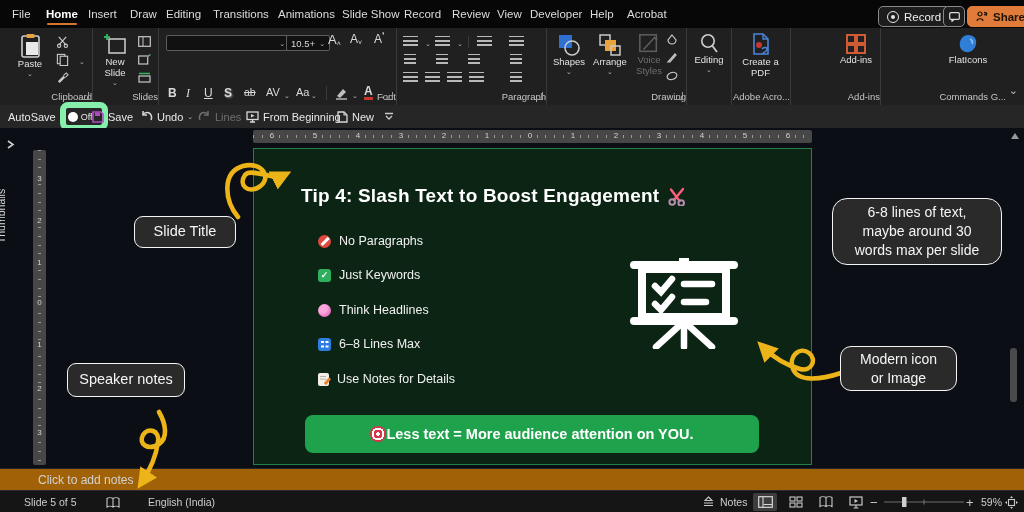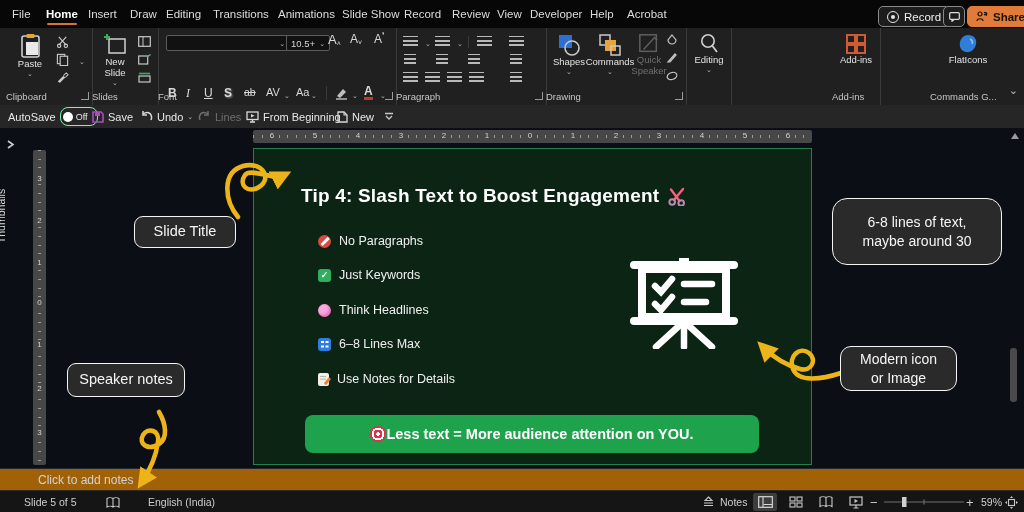--- a/index.html
+++ b/index.html
@@ -10,34 +10,34 @@
   
   #menubar{position:absolute;left:0;top:0;width:1024px;height:28px;background:#070707;}
   .mtab{position:absolute;top:8px;font-size:11.5px;color:#dcdcdc;cursor:default;}
   .mtab.active{color:#fff;font-weight:bold;}
   .mtab.active::after{content:"";position:absolute;left:1px;right:1px;bottom:-5px;height:2px;background:#d8742e;border-radius:2px;}
   .pillbtn{position:absolute;top:6px;height:19px;border:1px solid #8a8a8a;border-radius:5px;
            background:#1d1d1d;display:flex;align-items:center;gap:5px;padding:0 8px;font-size:11.5px;color:#f0f0f0;}
   
   #ribbon{position:absolute;left:0;top:28px;width:1024px;height:77px;background:#202020;border-bottom:1px solid #000;}
   .rgroup{position:absolute;top:0;height:77px;border-right:1px solid #3a3a3a;}
-  .glabel{position:absolute;bottom:3px;left:0;right:0;text-align:left;font-size:9.5px;color:#c6c6c6;white-space:nowrap;overflow:hidden;}
+  .glabel{position:absolute;bottom:3px;left:0;right:0;text-align:right;font-size:9.5px;color:#c6c6c6;white-space:nowrap;overflow:hidden;}
   .bigbtn{position:absolute;display:flex;flex-direction:column;align-items:center;color:#e2e2e2;font-size:9.5px;line-height:1.15;text-align:center;}
   .chev{font-size:7px;color:#b9b9b9;line-height:1;}
   .mini{position:absolute;width:16px;height:14px;display:flex;align-items:center;justify-content:center;}
   .licon{width:15px;height:11px;background:repeating-linear-gradient(#b9b9b9 0 1.4px,transparent 1.4px 4.2px);}
   .licon.short{background:repeating-linear-gradient(#b9b9b9 0 1.4px,transparent 1.4px 4.2px);width:12px;}
   .combo{position:absolute;background:#111;border:1px solid #5c5c5c;border-radius:2px;color:#d8d8d8;
          font-size:9.5px;display:flex;align-items:center;padding:0 4px;justify-content:space-between;}
   .fbtn{position:absolute;top:58px;color:#d9d9d9;font-size:12px;display:flex;align-items:flex-end;}
   .dlg{position:absolute;bottom:5px;width:7px;height:7px;border-right:1.3px solid #9a9a9a;border-bottom:1.3px solid #9a9a9a;}
   
   #qat{position:absolute;left:0;top:105px;width:1024px;height:23px;background:#262626;border-bottom:1px solid #0a0a0a;}
   .qitem{position:absolute;top:0;height:23px;display:flex;align-items:center;font-size:11px;color:#e8e8e8;gap:4px;}
-  .toggle{width:32px;height:15px;border:1px solid #86efac;border-radius:8px;display:flex;align-items:center;padding:1px 2px;gap:3px;}
+  .toggle{width:32px;height:15px;border:6px solid #86efac;border-radius:8px;display:flex;align-items:center;padding:1px 2px;gap:3px;}
   .knob{width:10px;height:10px;background:#fff;border-radius:50%;}
   
   #editor{position:absolute;left:0;top:128px;width:1024px;height:362px;background:#0b0e14;}
   #hruler{position:absolute;left:253px;top:2px;width:559px;height:13px;background:#474747;border-radius:2px;}
   #hruler::before{content:"";position:absolute;left:0;top:5px;right:0;height:3px;
     background:repeating-linear-gradient(90deg,#9a9a9a 0 1px,transparent 1px 8.6px);}
   .hnum{position:absolute;top:1px;width:12px;text-align:center;font-size:8px;color:#d5d5d5;background:#474747;}
   #vruler{position:absolute;left:33px;top:22px;width:13px;height:315px;background:#474747;border-radius:2px;}
   #vruler::before{content:"";position:absolute;top:0;left:5px;bottom:0;width:3px;
     background:repeating-linear-gradient(#9a9a9a 0 1px,transparent 1px 8.6px);}
@@ -273,29 +273,29 @@
       </svg>
       <span>Shapes</span>
       <span class="chev">⌄</span>
     </div>
     <div class="bigbtn" style="left:44px;top:5px;width:40px">
       <svg width="24" height="24" viewBox="0 0 24 24">
         <rect x="2" y="2" width="10" height="10" fill="none" stroke="#c9c9c9" stroke-width="1.5"></rect>
         <rect x="7" y="7" width="11" height="11" fill="#e8a33d"></rect>
         <rect x="13" y="13" width="9" height="9" fill="none" stroke="#c9c9c9" stroke-width="1.5"></rect>
       </svg>
-      <span>Commands</span>
+      <span>Arrange</span>
       <span class="chev">⌄</span>
     </div>
     <div class="bigbtn" style="left:86px;top:5px;width:34px;color:#6f6f6f">
       <svg width="22" height="22" viewBox="0 0 24 24">
         <rect x="2" y="2" width="18" height="18" fill="none" stroke="#5f5f5f" stroke-width="1.6"></rect>
         <path d="M6,18 L18,5 L21,8" fill="none" stroke="#5f5f5f" stroke-width="1.6"></path>
       </svg>
-      <span>Quick Speaker</span>
+      <span>Voice Styles</span>
     </div>
     <div class="mini" style="left:118px;top:5px">
       <svg width="12" height="12" viewBox="0 0 12 12">
           <path d="M6,1 L10,6 A4,4 0 1 1 2,6 Z" fill="none" stroke="#c8c8c8" stroke-width="1.2"></path>
         </svg>
     </div>
     <div class="mini" style="left:118px;top:23px">
       <svg width="12" height="12" viewBox="0 0 12 12">
           <path d="M2,10 L9,2 L10,3 L4,10 Z" fill="none" stroke="#c8c8c8" stroke-width="1.2"></path>
         </svg>
@@ -313,20 +313,32 @@
     <div class="bigbtn" style="left:4px;top:5px;width:38px">
       <svg width="20" height="22" viewBox="0 0 20 22">
         <circle cx="9" cy="8" r="6.2" fill="none" stroke="#cfcfcf" stroke-width="1.6"></circle>
         <path d="M13.5,13 L18,19" stroke="#cfcfcf" stroke-width="1.8"></path>
       </svg>
       <span>Editing</span>
       <span class="chev">⌄</span>
     </div>
   </div>
 
+  <div class="rgroup" style="left:731px;width:59px">
+    <div class="bigbtn" style="left:5px;top:5px;width:49px">
+      <svg width="22" height="24" viewBox="0 0 22 24">
+        <path d="M4,1 H13 L18,6 V21 H4 Z" fill="none" stroke="#4a84d8" stroke-width="1.6"></path>
+        <path d="M13,1 V6 H18" fill="none" stroke="#4a84d8" stroke-width="1.4"></path>
+        <circle cx="9" cy="12" r="3" fill="#c4392f"></circle>
+        <path d="M12,16 C15,13 19,15 16,18 L12,21" fill="none" stroke="#4a84d8" stroke-width="1.5"></path>
+      </svg>
+      <span>Create a PDF</span>
+    </div>
+    <span class="glabel">Adobe Acro...</span>
+  </div>
 
 
   <div class="rgroup" style="left:832px;width:48px">
     <div class="bigbtn" style="left:4px;top:5px;width:40px">
       <svg width="22" height="22" viewBox="0 0 22 22">
         <rect x="2" y="2" width="8" height="8" fill="none" stroke="#cf5a33" stroke-width="2"></rect>
         <rect x="12" y="2" width="8" height="8" fill="none" stroke="#cf5a33" stroke-width="2"></rect>
         <rect x="2" y="12" width="8" height="8" fill="none" stroke="#cf5a33" stroke-width="2"></rect>
         <rect x="12" y="12" width="8" height="8" fill="none" stroke="#cf5a33" stroke-width="2"></rect>
       </svg>
@@ -507,20 +519,21 @@
     <path d="M159,412 C166,424 168,438 159,444 C148,451 138,444 143,435 C148,427 160,430 158,442 C156,456 150,470 142,482" marker-end="url(#ah)"></path>
   </g>
 </svg>
 
 <div class="callout" style="left:134px;top:216px;width:100px;height:30px;font-size:14.5px">
   <span>Slide Title</span>
 </div>
 <div class="callout" style="left:832px;top:198px;width:168px;height:65px;border-radius:15px">
   <span>6-8 lines of text,</span>
   <span>maybe around 30</span>
+  <span>words max per slide</span>
 </div>
 <div class="callout" style="left:840px;top:346px;width:115px;height:43px;border-radius:11px">
   <span>Modern icon</span>
   <span>or Image</span>
 </div>
 <div class="callout" style="left:67px;top:363px;width:116px;height:32px;font-size:14.5px">
   <span>Speaker notes</span>
 </div>
 
 <div id="notes-pane">

